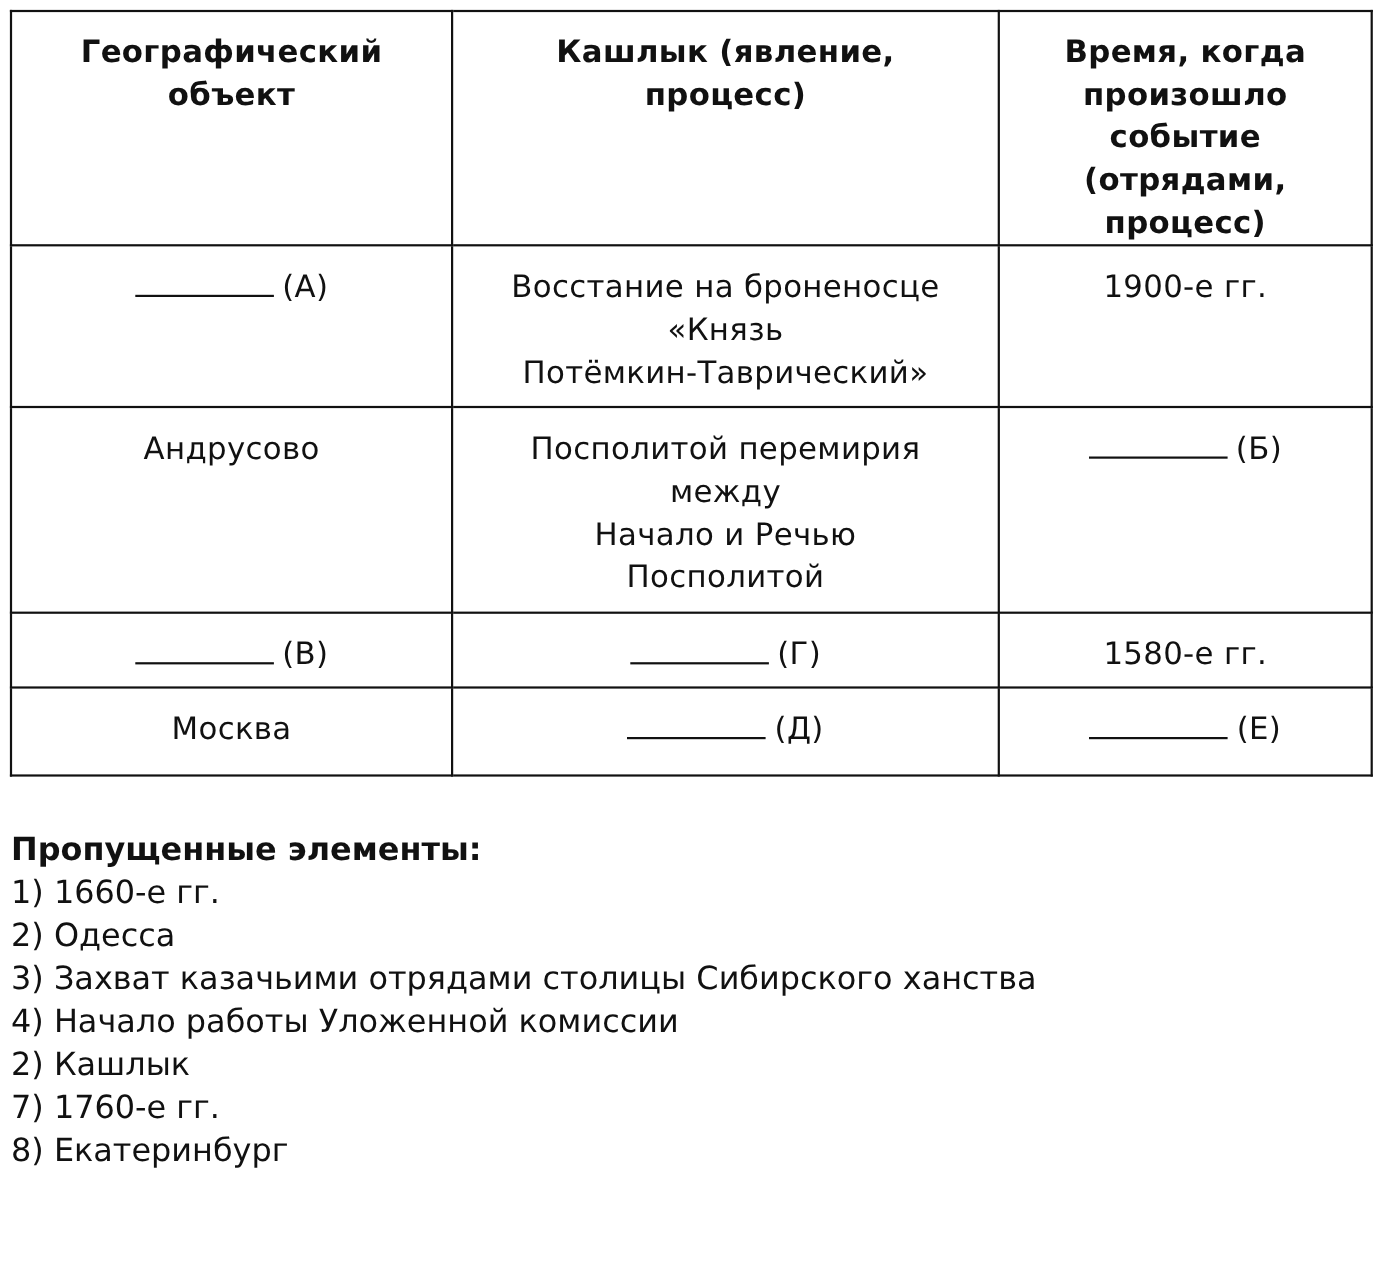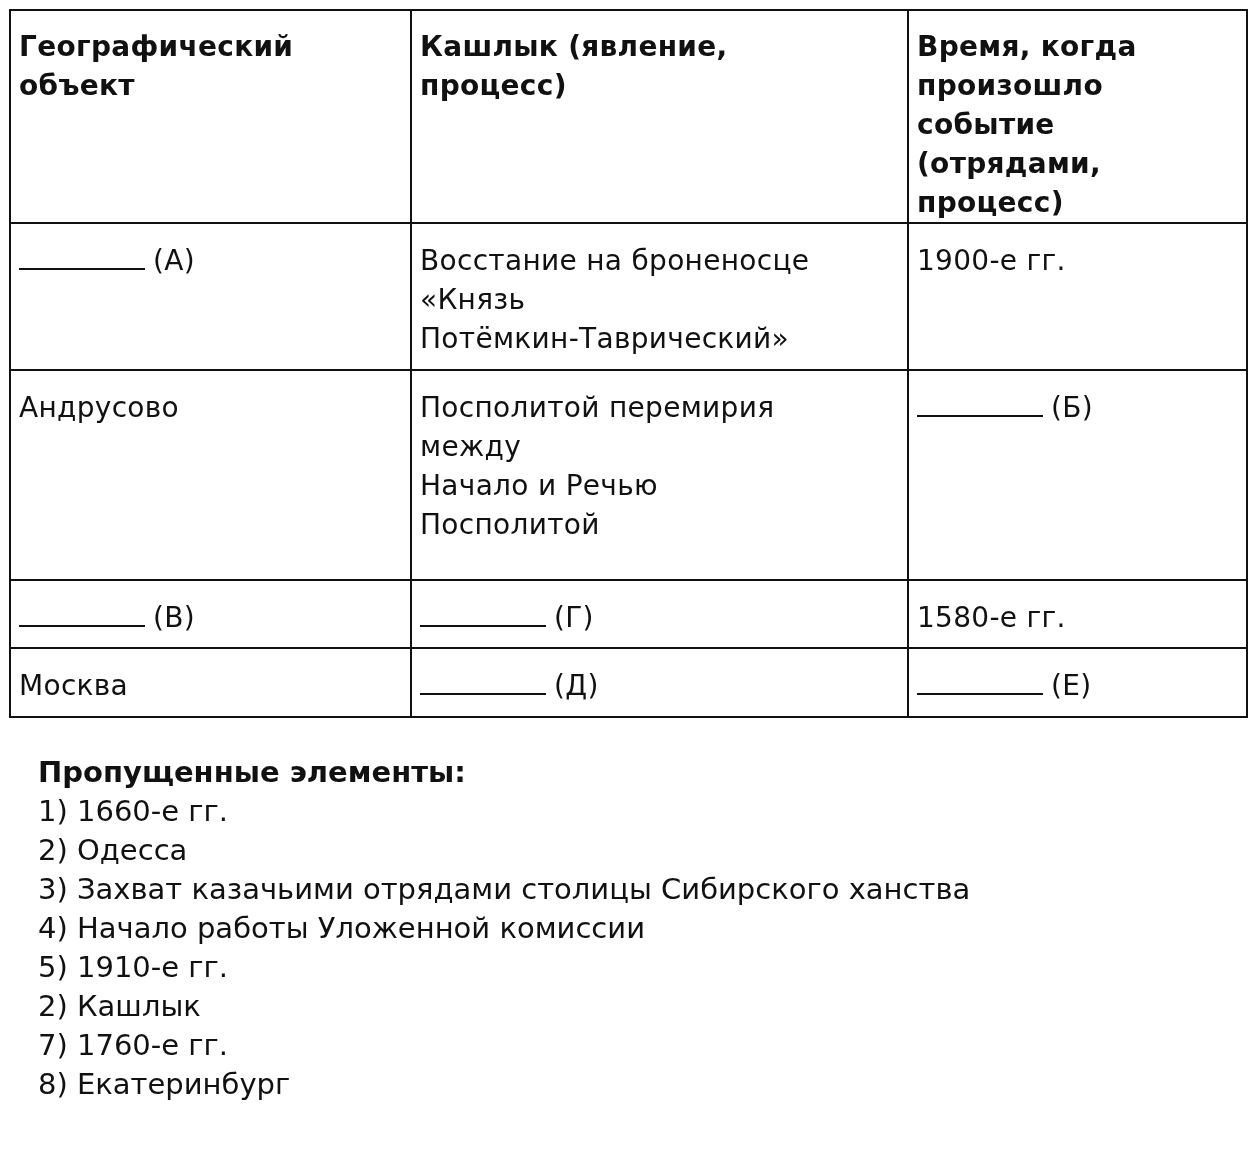--- a/index.html
+++ b/index.html
@@ -21,54 +21,53 @@
       top: 9px;
       width: 1237px;
       border-collapse: collapse;
       table-layout: fixed;
     }
     .task-table col.c1 { width: 401px; }
     .task-table col.c2 { width: 497px; }
     .task-table col.c3 { width: 339px; }
     .task-table th, .task-table td {
       border: 2px solid #111111;
-      text-align: left;
+      text-align: center;
       vertical-align: top;
       padding: 0 8px;
       font-size: 28px;
       line-height: 39px;
       letter-spacing: 0.3px;
     }
     .task-table th {
       font-weight: bold;
       padding-top: 16px;
       height: 207px;
       box-sizing: border-box;
     }
     .task-table td { padding-top: 17px; box-sizing: border-box; }
     tr.r1 td { height: 147px; }
-    tr.r2 td { height: 210px; }
+    tr.r2 td { height: 187px; }
     tr.r3 td { height: 68px; }
-    tr.r4 td { height: 69px; }
+    tr.r4 td { height: 80px; }
     .blank {
       display: inline-block;
       width: 126px;
       border-bottom: 2px solid #111111;
       height: 26px;
       vertical-align: baseline;
       margin-right: 8px;
     }
     .cell-line { display: block; }
     .options {
       position: absolute;
       left: 10px;
       top: 753px;
       font-size: 29px;
       line-height: 39px;
-      margin-left: 28px;
     }
     .options-title {
       font-weight: bold;
     }
     .option-item { white-space: nowrap; }
   </style>
 </head>
 <body>
 
 <table class="task-table">
@@ -140,17 +139,16 @@
     </tr>
   </tbody>
 </table>
 
 <div class="options">
   <div class="options-title">Пропущенные элементы:</div>
   <div class="option-item">1) 1660-е гг.</div>
   <div class="option-item">2) Одесса</div>
   <div class="option-item">3) Захват казачьими отрядами столицы Сибирского ханства</div>
   <div class="option-item">4) Начало работы Уложенной комиссии</div>
-  <div class="option-item">5) 1910-е гг.</div>
   <div class="option-item">2) Кашлык</div>
   <div class="option-item">7) 1760-е гг.</div>
   <div class="option-item">8) Екатеринбург</div>
 </div>
 
 </body></html>

